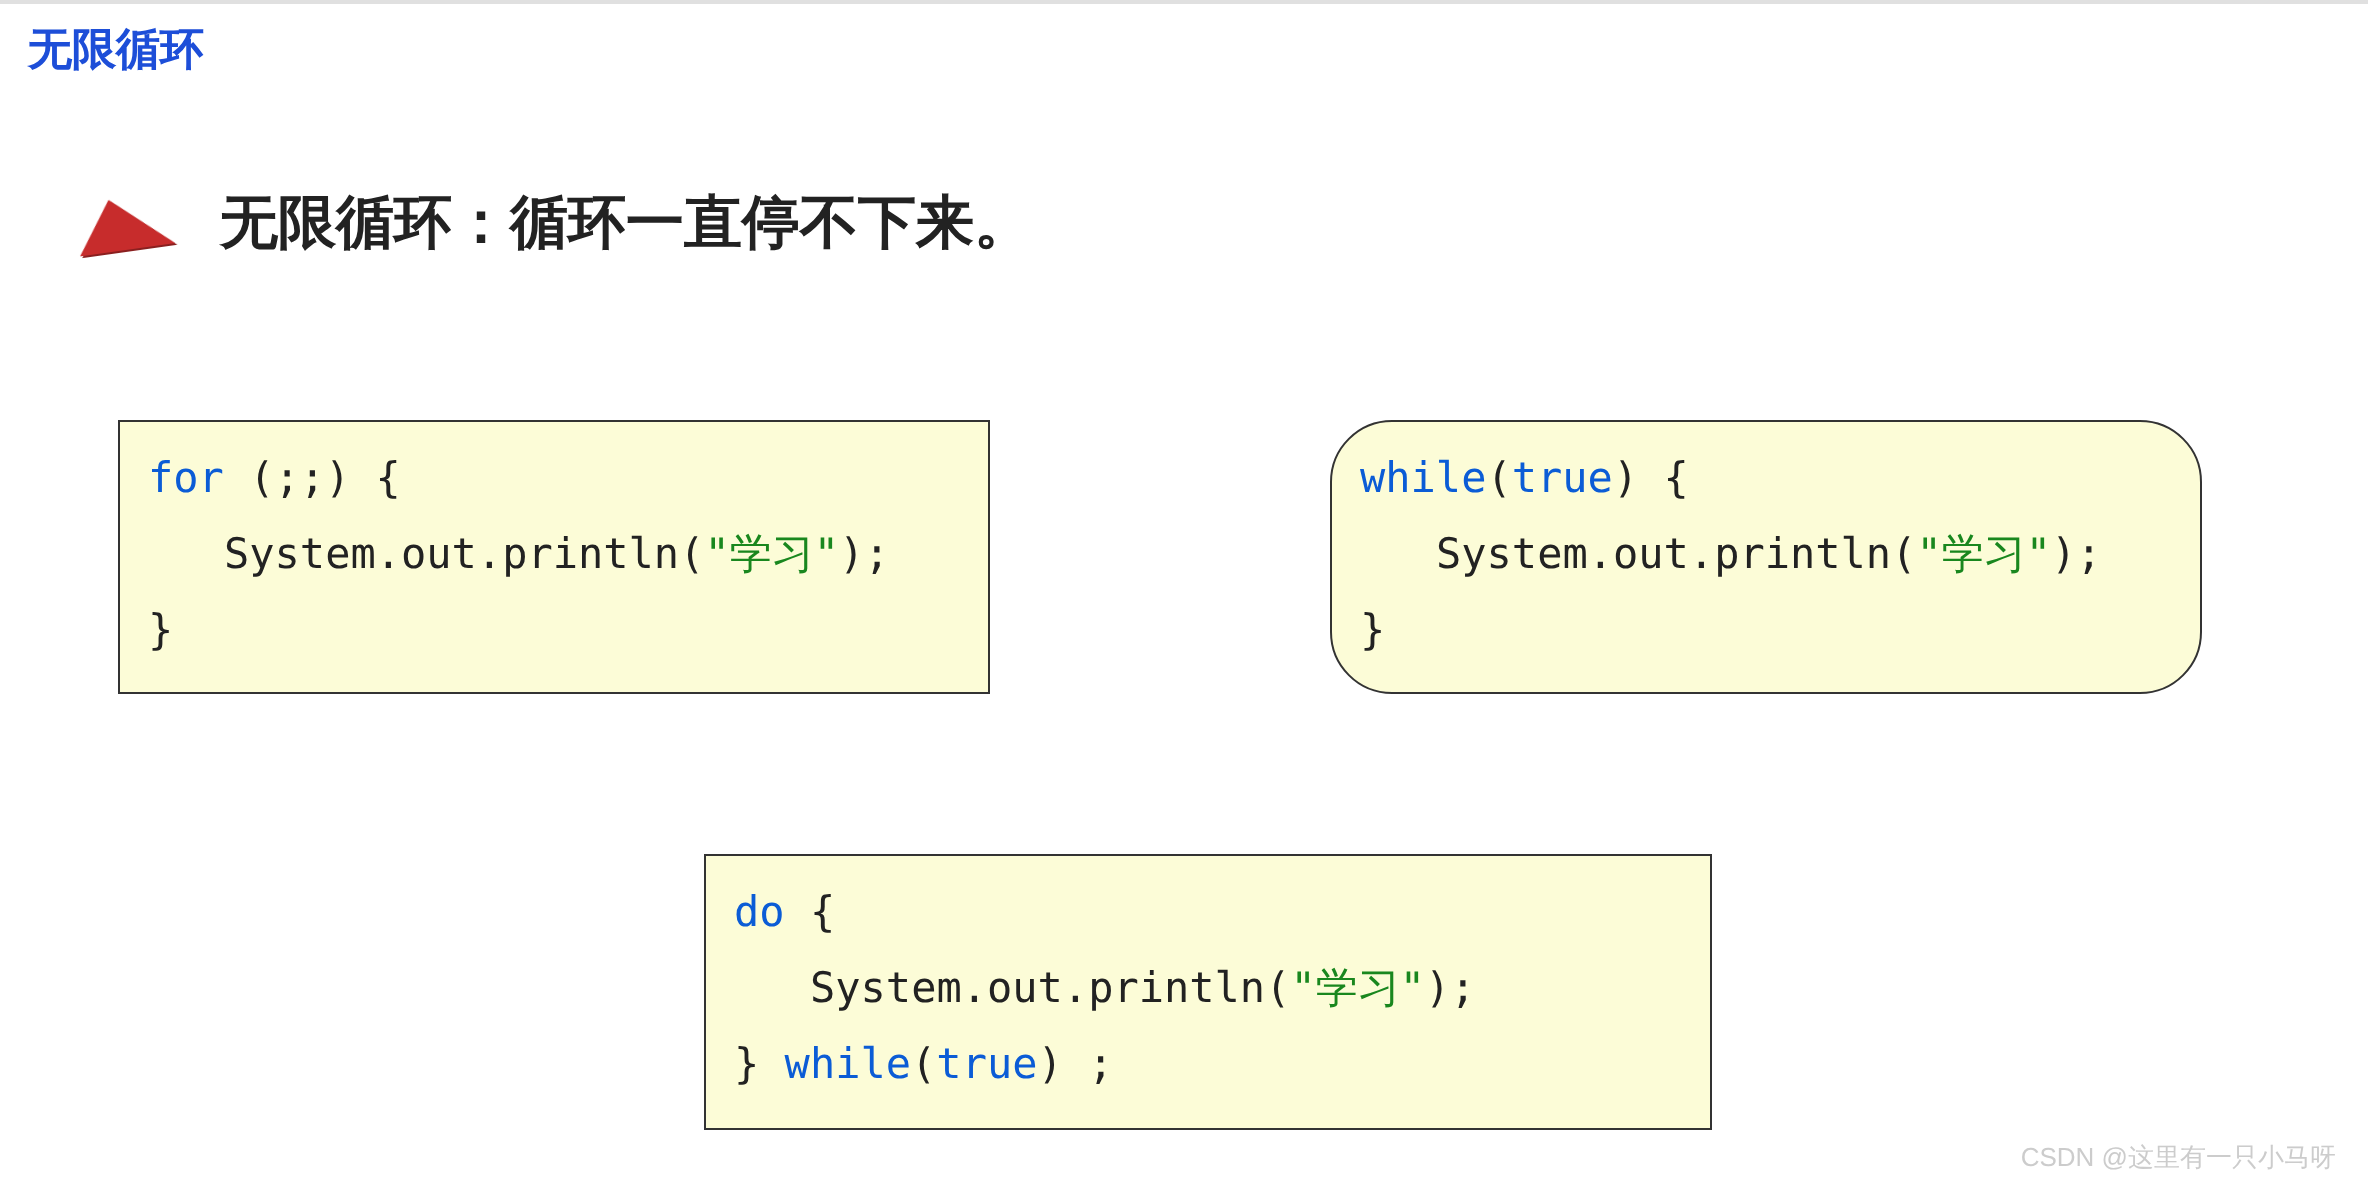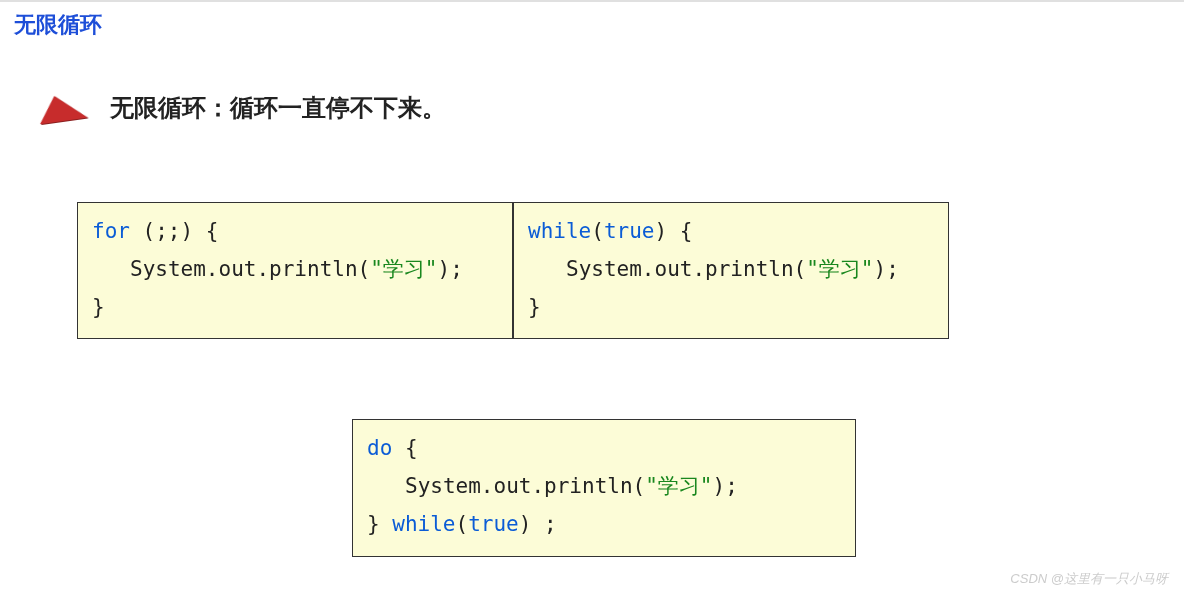--- a/index.html
+++ b/index.html
@@ -26,51 +26,51 @@
       width: 0;
       height: 0;
       border-left: 18px solid transparent;
       border-right: 30px solid transparent;
       border-bottom: 26px solid #c72c2c;
       transform: rotate(-8deg);
       margin-right: 24px;
       filter: drop-shadow(1px 1px 0 #8a1f1f);
     }
     .subtitle-text {
-      font-size: 24px;
+      font-size: 29px;
       font-weight: bold;
       color: #222;
     }
     .code-row {
       display: flex;
-      margin: 78px 0 0 66px;
+      gap: 170px;
+      margin: 78px 0 0 48px;
       padding-left: 11px;
     }
     .code-box {
       background: #fcfcd7;
       border: 1.5px solid #333;
       padding: 10px 16px 12px 14px;
       font-family: "Consolas", "Microsoft YaHei", monospace;
       font-size: 21px;
       line-height: 1.8;
     }
     .code-box.box1 { width: 436px; }
-    .code-box.box2 { width: 436px; }
+    .code-box.box2 { width: 436px; border-radius: 31px; }
     .code-box.box3 { width: 504px; margin: 80px auto 0 352px; }
     .kw { color: #0b5cd6; }
     .str { color: #19871e; }
     .ident { color: #222; }
     .indent { display: inline-block; width: 38px; }
     .watermark {
       position: absolute;
       bottom: 8px;
       right: 16px;
       color: #ccc;
       font-size: 13px;
-      font-style: italic;
     }
     .code-line { white-space: nowrap; position: relative; }
   </style>
 </head>
 <body>
 
 <div class="page-title">无限循环</div>
 
 <div class="subtitle-row">
   <div class="red-triangle"></div>

